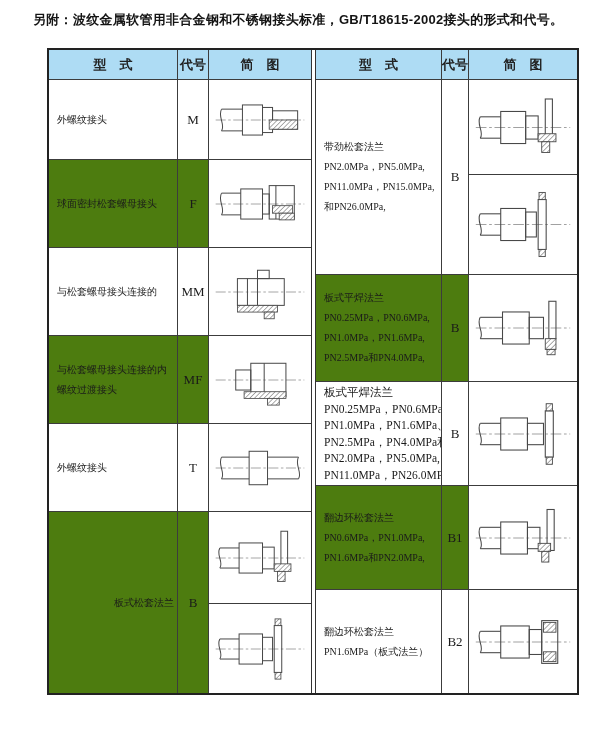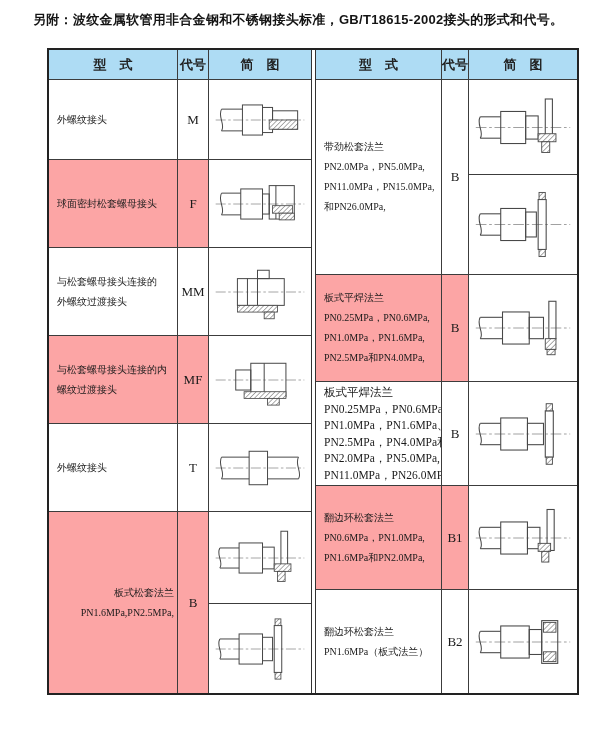--- a/index.html
+++ b/index.html
@@ -19,21 +19,21 @@
   }
   .half { display:flex; flex-direction:column; }
   .sep {
     width:5px; background:#fff; flex:0 0 5px;
     border-left:1.5px solid #333; border-right:1.5px solid #333;
   }
   .row { display:flex; border-bottom:1px solid #3c3c3c; flex:0 0 auto; }
   .half .row:last-child { border-bottom:none; }
   .cell { border-right:1px solid #3c3c3c; overflow:hidden; position:relative; background:#fff; }
   .row .cell:last-child { border-right:none; }
-  .hl { background:#fca5a5; }
+  .hl { background:#4d7c0f; }
   .hcell {
     background:#aedcf4; display:flex; align-items:center; justify-content:center;
     font-family:"Liberation Sans", sans-serif; font-weight:bold; font-size:13px; color:#222;
   }
   .type-cell { display:flex; flex-direction:column; justify-content:center; padding:4px 3px 4px 8px; }
   .type-cell .ln { font-size:10px; line-height:20px; white-space:nowrap; }
   .type-cell.tight .ln { line-height:16.5px; font-size:11.5px; }
   .code-cell { display:flex; align-items:center; justify-content:center; font-size:13px; }
   .diag-cell { display:flex; flex-direction:column; }
   .diag-box { display:flex; align-items:center; justify-content:center; flex:1 1 auto; }
@@ -99,21 +99,20 @@
               <line class="s" x1="74" y1="16" x2="74" y2="56"></line>
               <rect x="70" y="40" width="24" height="9" fill="url(#hatch)" stroke="#484848" stroke-width="1"></rect>
               <rect x="78" y="49" width="18" height="8" fill="url(#hatch)" stroke="#484848" stroke-width="1"></rect>
             </svg>
           </div>
         </div>
       </div>
       <div class="row" style="height: 88px;">
         <div class="cell type-cell" style="width: 129px;">
           <div class="ln">与松套螺母接头连接的</div>
-          <div class="ln">外螺纹过渡接头</div>
         </div>
         <div class="cell code-cell" style="width: 31px;">MM</div>
         <div class="cell diag-cell" style="width: 102px;">
           <div class="diag-box">
             <svg width="92" height="76" viewBox="0 0 110 76" preserveAspectRatio="xMidYMid meet">
               <line x1="2" y1="38" x2="108" y2="38" stroke="#8a8a8a" stroke-width="0.9" stroke-dasharray="12 3 3 3"></line>
               <rect class="s" x="28" y="22" width="24" height="32"></rect>
               <line class="s" x1="40" y1="22" x2="40" y2="54"></line>
               <rect class="s" x="52" y="12" width="14" height="10"></rect>
               <rect class="s" x="52" y="22" width="32" height="32"></rect>
@@ -158,21 +157,20 @@
               <path class="s" d="M101,25 c-5,9.1 5,18.2 0,26"></path>
               <line class="s" x1="64" y1="25" x2="101" y2="25"></line>
               <line class="s" x1="64" y1="51" x2="101" y2="51"></line>
             </svg>
           </div>
         </div>
       </div>
       <div class="row" style="height: 181px;">
         <div class="cell type-cell hl" style="width: 129px; text-align: right;">
           <div class="ln">板式松套法兰</div>
-          <div class="ln">PN1.6MPa,PN2.5MPa,</div>
         </div>
         <div class="cell code-cell hl" style="width: 31px;">B</div>
         <div class="cell diag-cell" style="width: 102px;">
           <div class="diag-box split-top" style="height: 92px;">
             <svg width="92" height="80" viewBox="0 0 110 76" preserveAspectRatio="xMidYMid meet">
               <line x1="2" y1="38" x2="108" y2="38" stroke="#8a8a8a" stroke-width="0.9" stroke-dasharray="12 3 3 3"></line>
               <path class="s" d="M7,26 c-5,8.399999999999999 5,16.799999999999997 0,24"></path>
               <line class="s" x1="7" y1="26" x2="30" y2="26"></line>
               <line class="s" x1="7" y1="50" x2="30" y2="50"></line>
               <rect class="s" x="30" y="20" width="28" height="36"></rect>

